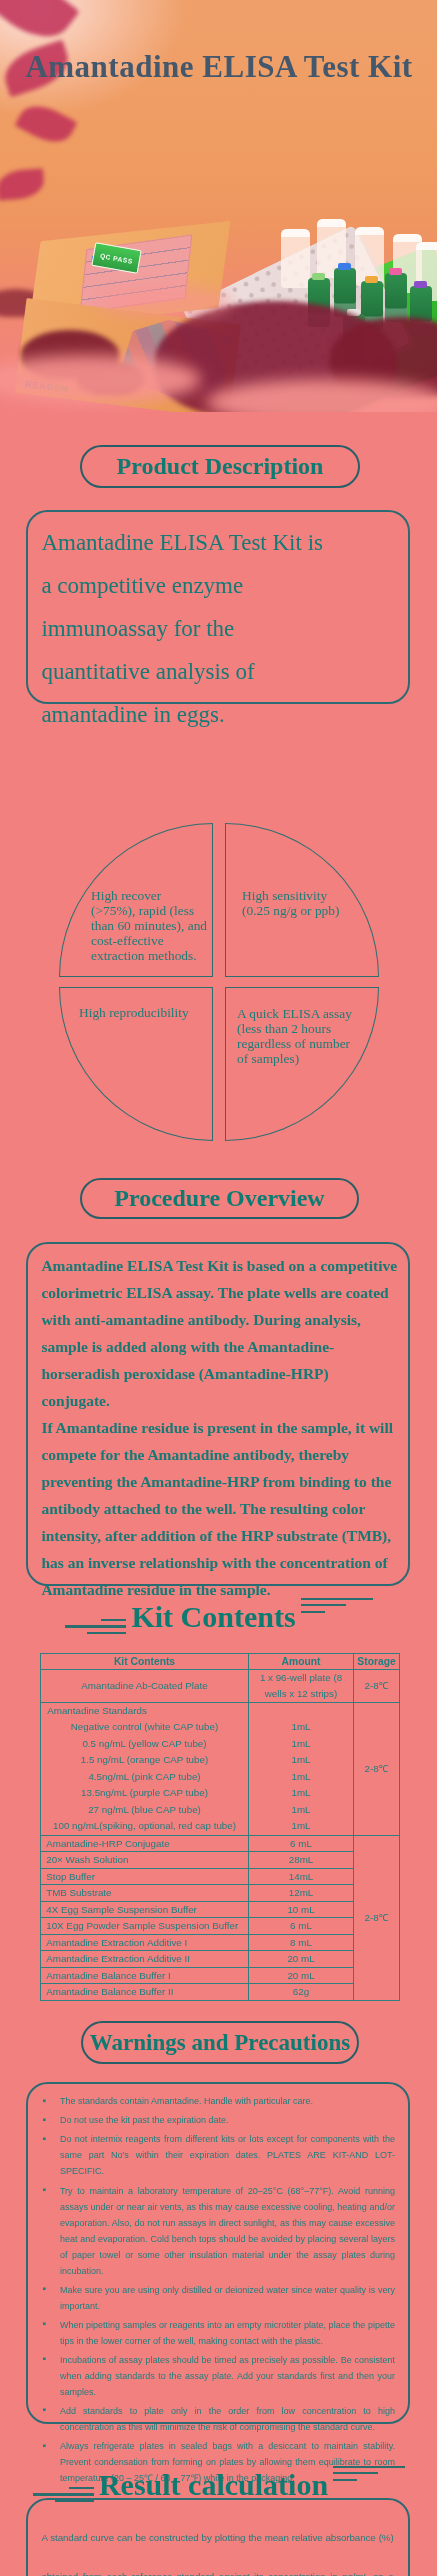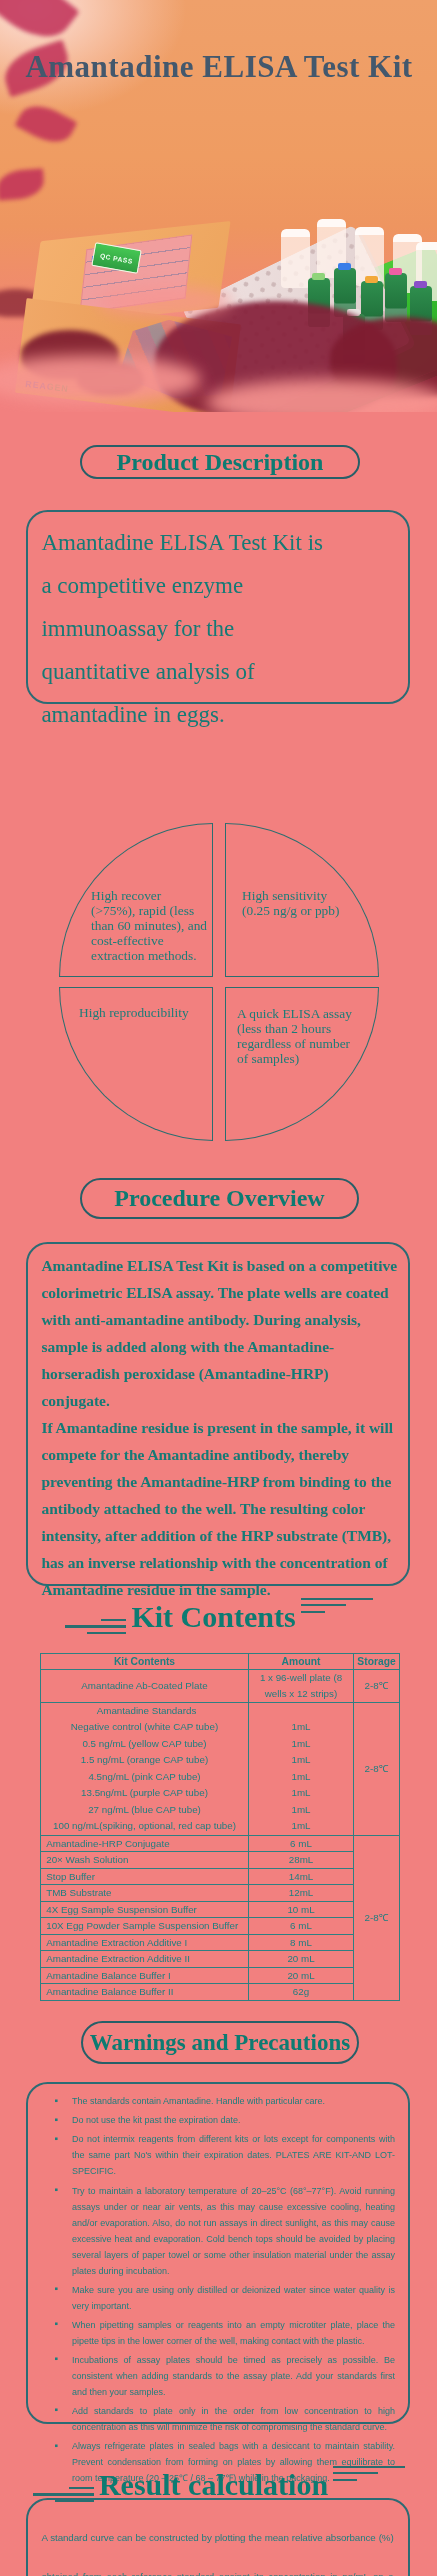--- a/index.html
+++ b/index.html
@@ -92,21 +92,21 @@
     justify-content:center; align-items:center; }
   .sec-head h2 { color:#0d7b72; font-size:30px; font-weight:bold; padding:0 5.2px; }
   .deco { display:flex; flex-direction:column; }
   .deco i { display:block; height:2.1px; background:#2a6e70; margin:2.1px 0; }
   .deco-l { align-self:flex-end; margin-bottom:2.1px; align-items:flex-end; }
   .deco-l i:nth-child(1){ width:25px; } .deco-l i:nth-child(2){ width:61px; } .deco-l i:nth-child(3){ width:39px; }
   .deco-r { align-self:flex-start; margin-top:1px; align-items:flex-start; }
   .deco-r i:nth-child(1){ width:72px; } .deco-r i:nth-child(2){ width:45px; } .deco-r i:nth-child(3){ width:24px; }
 
   
-  .pill-product   { left:80px; top:445px;  width:280px; height:34px; font-size:24px; }
+  .pill-product   { left:80px; top:445px;  width:280px; height:43px; font-size:24px; }
   .box-desc       { left:26px;  top:510px;  width:384px; height:194px; }
   .box-desc .teal-body { padding:9.3px 10.3px 0 13.4px; font-size:23px; line-height:43px; }
 
   .sec-head-feature { top:755px; height:43px; }
 
   .quad { position:absolute; width:154px; height:154px; border:1.5px solid #2a6e70; }
   .q-tl { left:59px; top:823px; border-top-left-radius:100%; }
   .q-tr { left:225px; top:823px; border-top-right-radius:100%; }
   .q-bl { left:59px; top:987px; border-bottom-left-radius:100%; }
   .q-br { left:225px; top:987px; border-bottom-right-radius:100%; }
@@ -123,27 +123,27 @@
   .sec-head-kit { top:1595px; height:43px; }
   .kit-table { position:absolute; left:40px; top:1653px; width:360px;
     border-collapse:collapse; font-family:"Liberation Sans",sans-serif; color:#1f7e80; }
   .kit-table th, .kit-table td { border:1px solid #2f7f82; padding:0 2.1px; }
   .kit-table th { font-size:10.3px; font-weight:bold; height:15.5px; }
   .kit-table td { font-size:9.8px; text-align:center; vertical-align:middle; }
   .row-plate td { height:33px; }
   .amt-plate { white-space:pre-line; line-height:15.5px; }
   .std-cell { vertical-align:top !important; }
   .std-line { height:16.5px; line-height:16.5px; text-align:center; }
-  .std-title { text-align:center; padding-left:4.1px; }
+  .std-title { text-align:left; padding-left:4.1px; }
   .rg-row td { height:16.5px; }
   .rg-name { text-align:left !important; padding-left:5.2px !important; }
 
   .pill-warnings { left:81px; top:2021px; width:278px; height:43px; font-size:23px; }
   .box-warn { left:26px; top:2082px; width:384px; height:342px; }
-  .box-warn ul { list-style:none; padding:9.3px 13px 0 13.4px;margin-left:12px; }
+  .box-warn ul { list-style:none; padding:9.3px 13px 0 13.4px; }
   .box-warn li { position:relative; padding-left:18.5px; margin-bottom:3.1px;
     font-family:"Liberation Sans",sans-serif; font-size:9px; line-height:16px;
     color:#1f7e7e; text-align:justify; }
   .box-warn li::before { content:"▪"; position:absolute; left:1px; top:-0.5px; font-size:10.3px; color:#1f7e7e; }
 
   .sec-head-result { top:2443px; height:43px;margin-top:20px; }
   .box-result { left:26px; top:2498px; width:384px; height:218px; }
   .box-result .rbody { padding:17.5px 14.4px 0 13.4px; font-family:"Liberation Sans",sans-serif;
     font-size:9.8px; letter-spacing:-0.1px; line-height:39px; color:#1f7e7e;
     text-align:justify; white-space:pre-line; }

